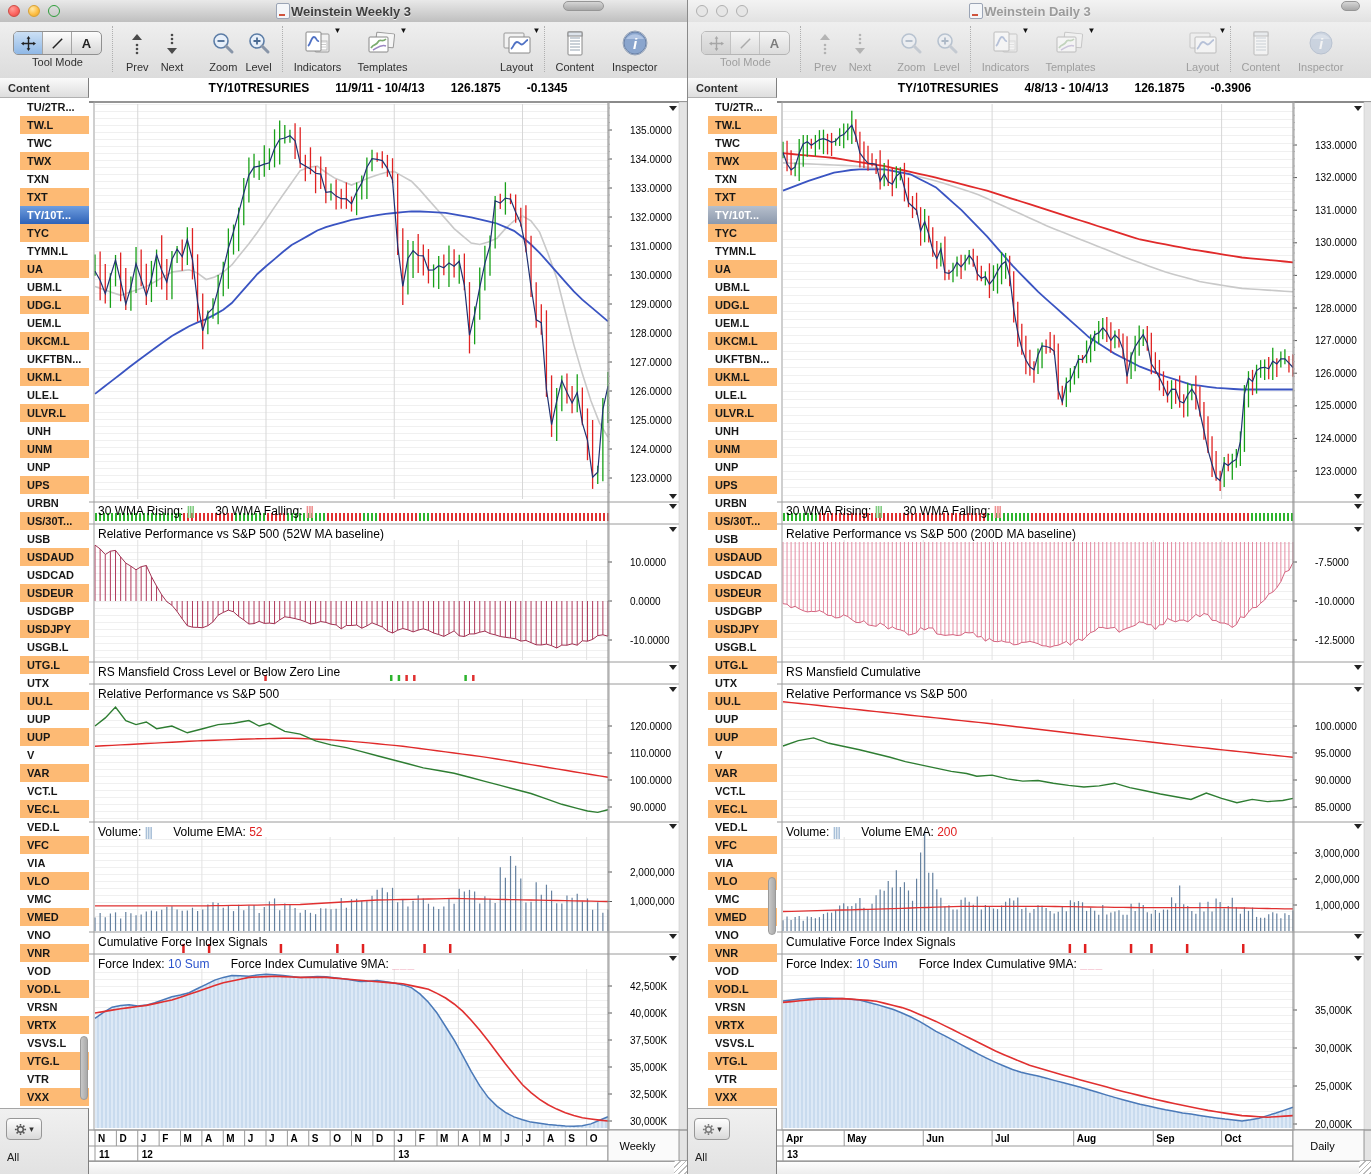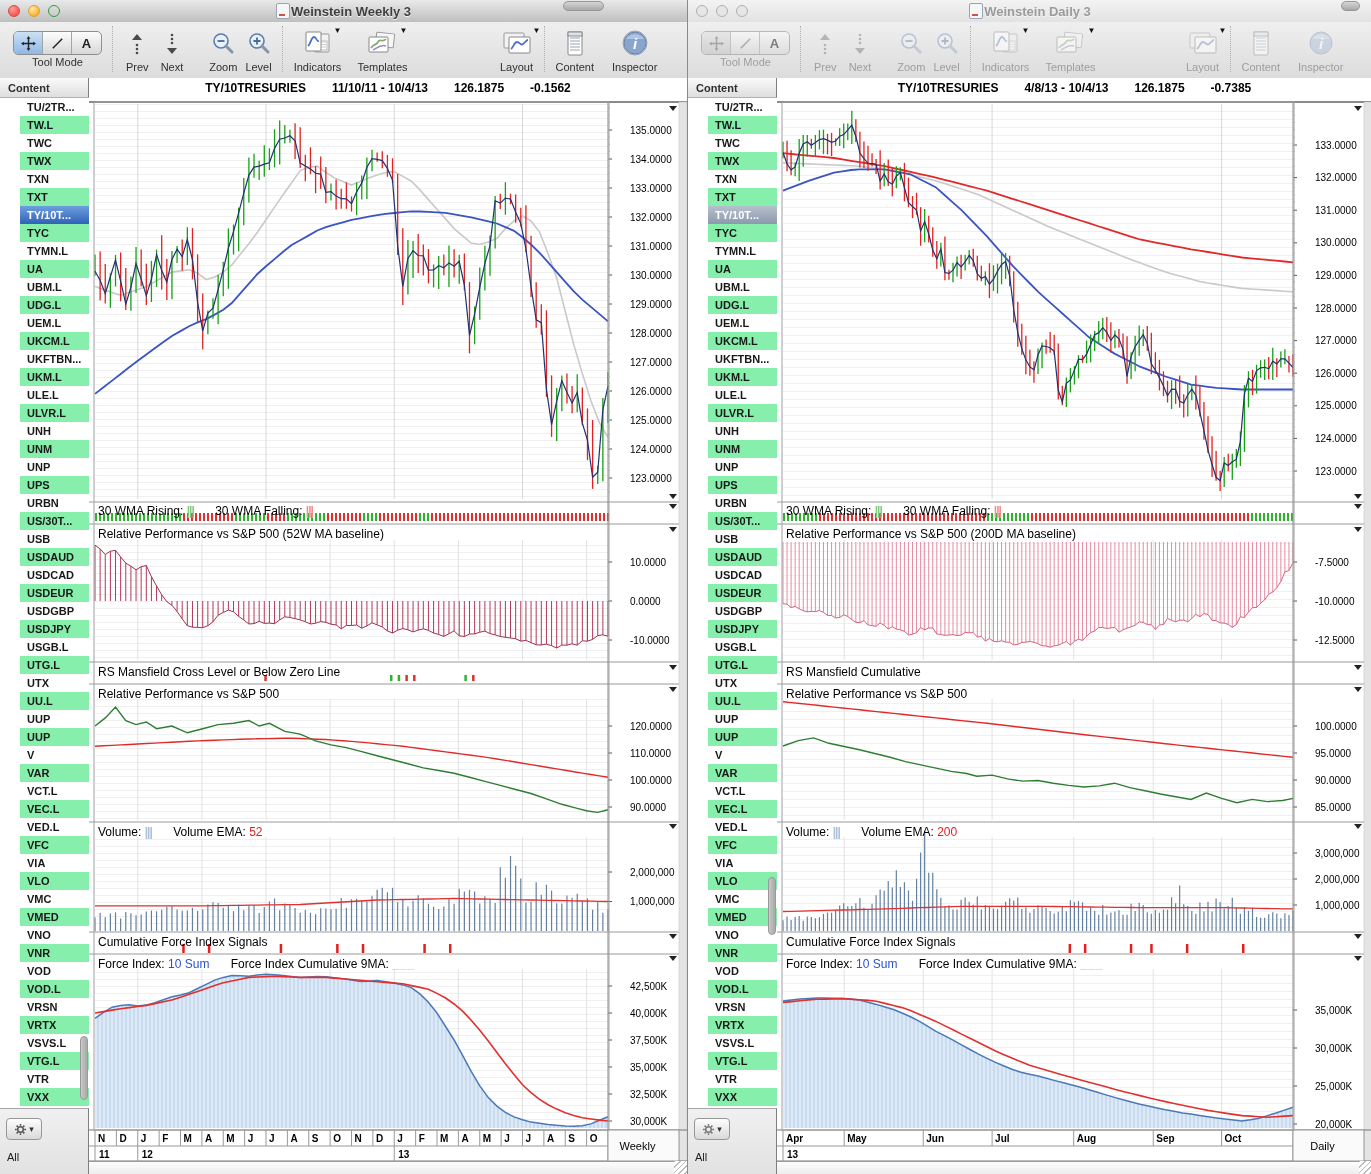--- a/index.html
+++ b/index.html
@@ -42,21 +42,21 @@
   .inactive .seg.sel{background:linear-gradient(#e2e2e2,#c3c3c3);}
   .dd{position:absolute;top:-2px;right:-7px;font-size:8px;color:#111;}
   
   .sbheader{position:absolute;top:78px;left:0;width:89px;height:20px;box-sizing:border-box;
     background:linear-gradient(#fafafa,#dedede);border-bottom:1px solid #b1b1b1;border-right:1px solid #7f7f7f;
     font-size:11px;font-weight:bold;color:#2e2e2e;line-height:20px;padding-left:8px;}
   .sblist{position:absolute;top:98px;left:0;width:89px;height:1010px;border-right:1px solid #7f7f7f;
     overflow:hidden;background:#fff;padding-left:20px;}
   .sb-item{height:18px;line-height:18px;font-size:11px;font-weight:bold;color:#181818;
     padding-left:7px;white-space:nowrap;overflow:hidden;}
-  .sb-item.alt{background:#86efac;}
+  .sb-item.alt{background:#fdba74;}
   .sb-item.sel{background:linear-gradient(#6f9edf,#2e62b7);color:#fff;}
   .inactive .sb-item.sel{background:linear-gradient(#b6bfcc,#8c99ad);color:#fff;}
   .sbthumb{position:absolute;width:8px;border-radius:4px;background:linear-gradient(90deg,#c8c8c8,#a9a9a9);
     border:1px solid #9a9a9a;box-sizing:border-box;}
   .sbfooter{position:absolute;left:0;bottom:0;width:89px;height:66px;box-sizing:border-box;
     background:linear-gradient(#f0f0f0,#e2e2e2);border-top:1px solid #a5a5a5;border-right:1px solid #7f7f7f;}
   .gearbtn{position:absolute;left:6px;top:9px;width:34px;height:20px;border:1px solid #979797;border-radius:4px;
     background:linear-gradient(#fefefe,#d9d9d9);display:flex;align-items:center;justify-content:center;gap:2px;font-size:9px;color:#333;}
   .alllabel{position:absolute;left:7px;top:42px;font-size:11px;color:#222;}
   
@@ -288,23 +288,23 @@
             <circle cx="7" cy="7" r="3" fill="none" stroke="#555" stroke-width="1.6"></circle>
             <path d="M7 1v2M7 11v2M1 7h2M11 7h2M2.8 2.8l1.4 1.4M9.8 9.8l1.4 1.4M11.2 2.8L9.8 4.2M4.2 9.8l-1.4 1.4" stroke="#555" stroke-width="1.6"></path>
           </svg>
           <span>▾</span>
         </div>
       <div class="alllabel">All</div>
     </div>
 
     <div class="chartheader" style="left:89px;right:0;">
       <span>TY/10TRESURIES</span>
-      <span>11/10/11 - 10/4/13</span>
+      <span>11/9/11 - 10/4/13</span>
       <span>126.1875</span>
-      <span>-0.1562</span>
+      <span>-0.1345</span>
     </div>
 
     <div class="plabel" style="left:98px;top:504px">
       <span>30 WMA Rising:</span> <span class="swg">|||</span><span class="sp"></span>
       <span>30 WMA Falling:</span> <span class="swr">|||</span>
     </div>
     <div class="plabel" style="left:98px;top:527px"><span>Relative Performance vs S&amp;P 500 (52W MA baseline)</span></div>
     <div class="plabel" style="left:98px;top:665px"><span>RS Mansfield Cross Level or Below Zero Line</span></div>
     <div class="plabel" style="left:98px;top:687px"><span>Relative Performance vs S&amp;P 500</span></div>
     <div class="plabel" style="left:98px;top:825px">
@@ -1224,21 +1224,21 @@
           </svg>
           <span>▾</span>
         </div>
       <div class="alllabel">All</div>
     </div>
 
     <div class="chartheader" style="left:89px;right:0;">
       <span>TY/10TRESURIES</span>
       <span>4/8/13 - 10/4/13</span>
       <span>126.1875</span>
-      <span>-0.7385</span>
+      <span>-0.3906</span>
     </div>
 
     <div class="plabel" style="left:98px;top:504px">
       <span>30 WMA Rising:</span> <span class="swg">|||</span><span class="sp"></span>
       <span>30 WMA Falling:</span> <span class="swr">|||</span>
     </div>
     <div class="plabel" style="left:98px;top:527px"><span>Relative Performance vs S&amp;P 500 (200D MA baseline)</span></div>
     <div class="plabel" style="left:98px;top:665px"><span>RS Mansfield Cumulative</span></div>
     <div class="plabel" style="left:98px;top:687px"><span>Relative Performance vs S&amp;P 500</span></div>
     <div class="plabel" style="left:98px;top:825px">

